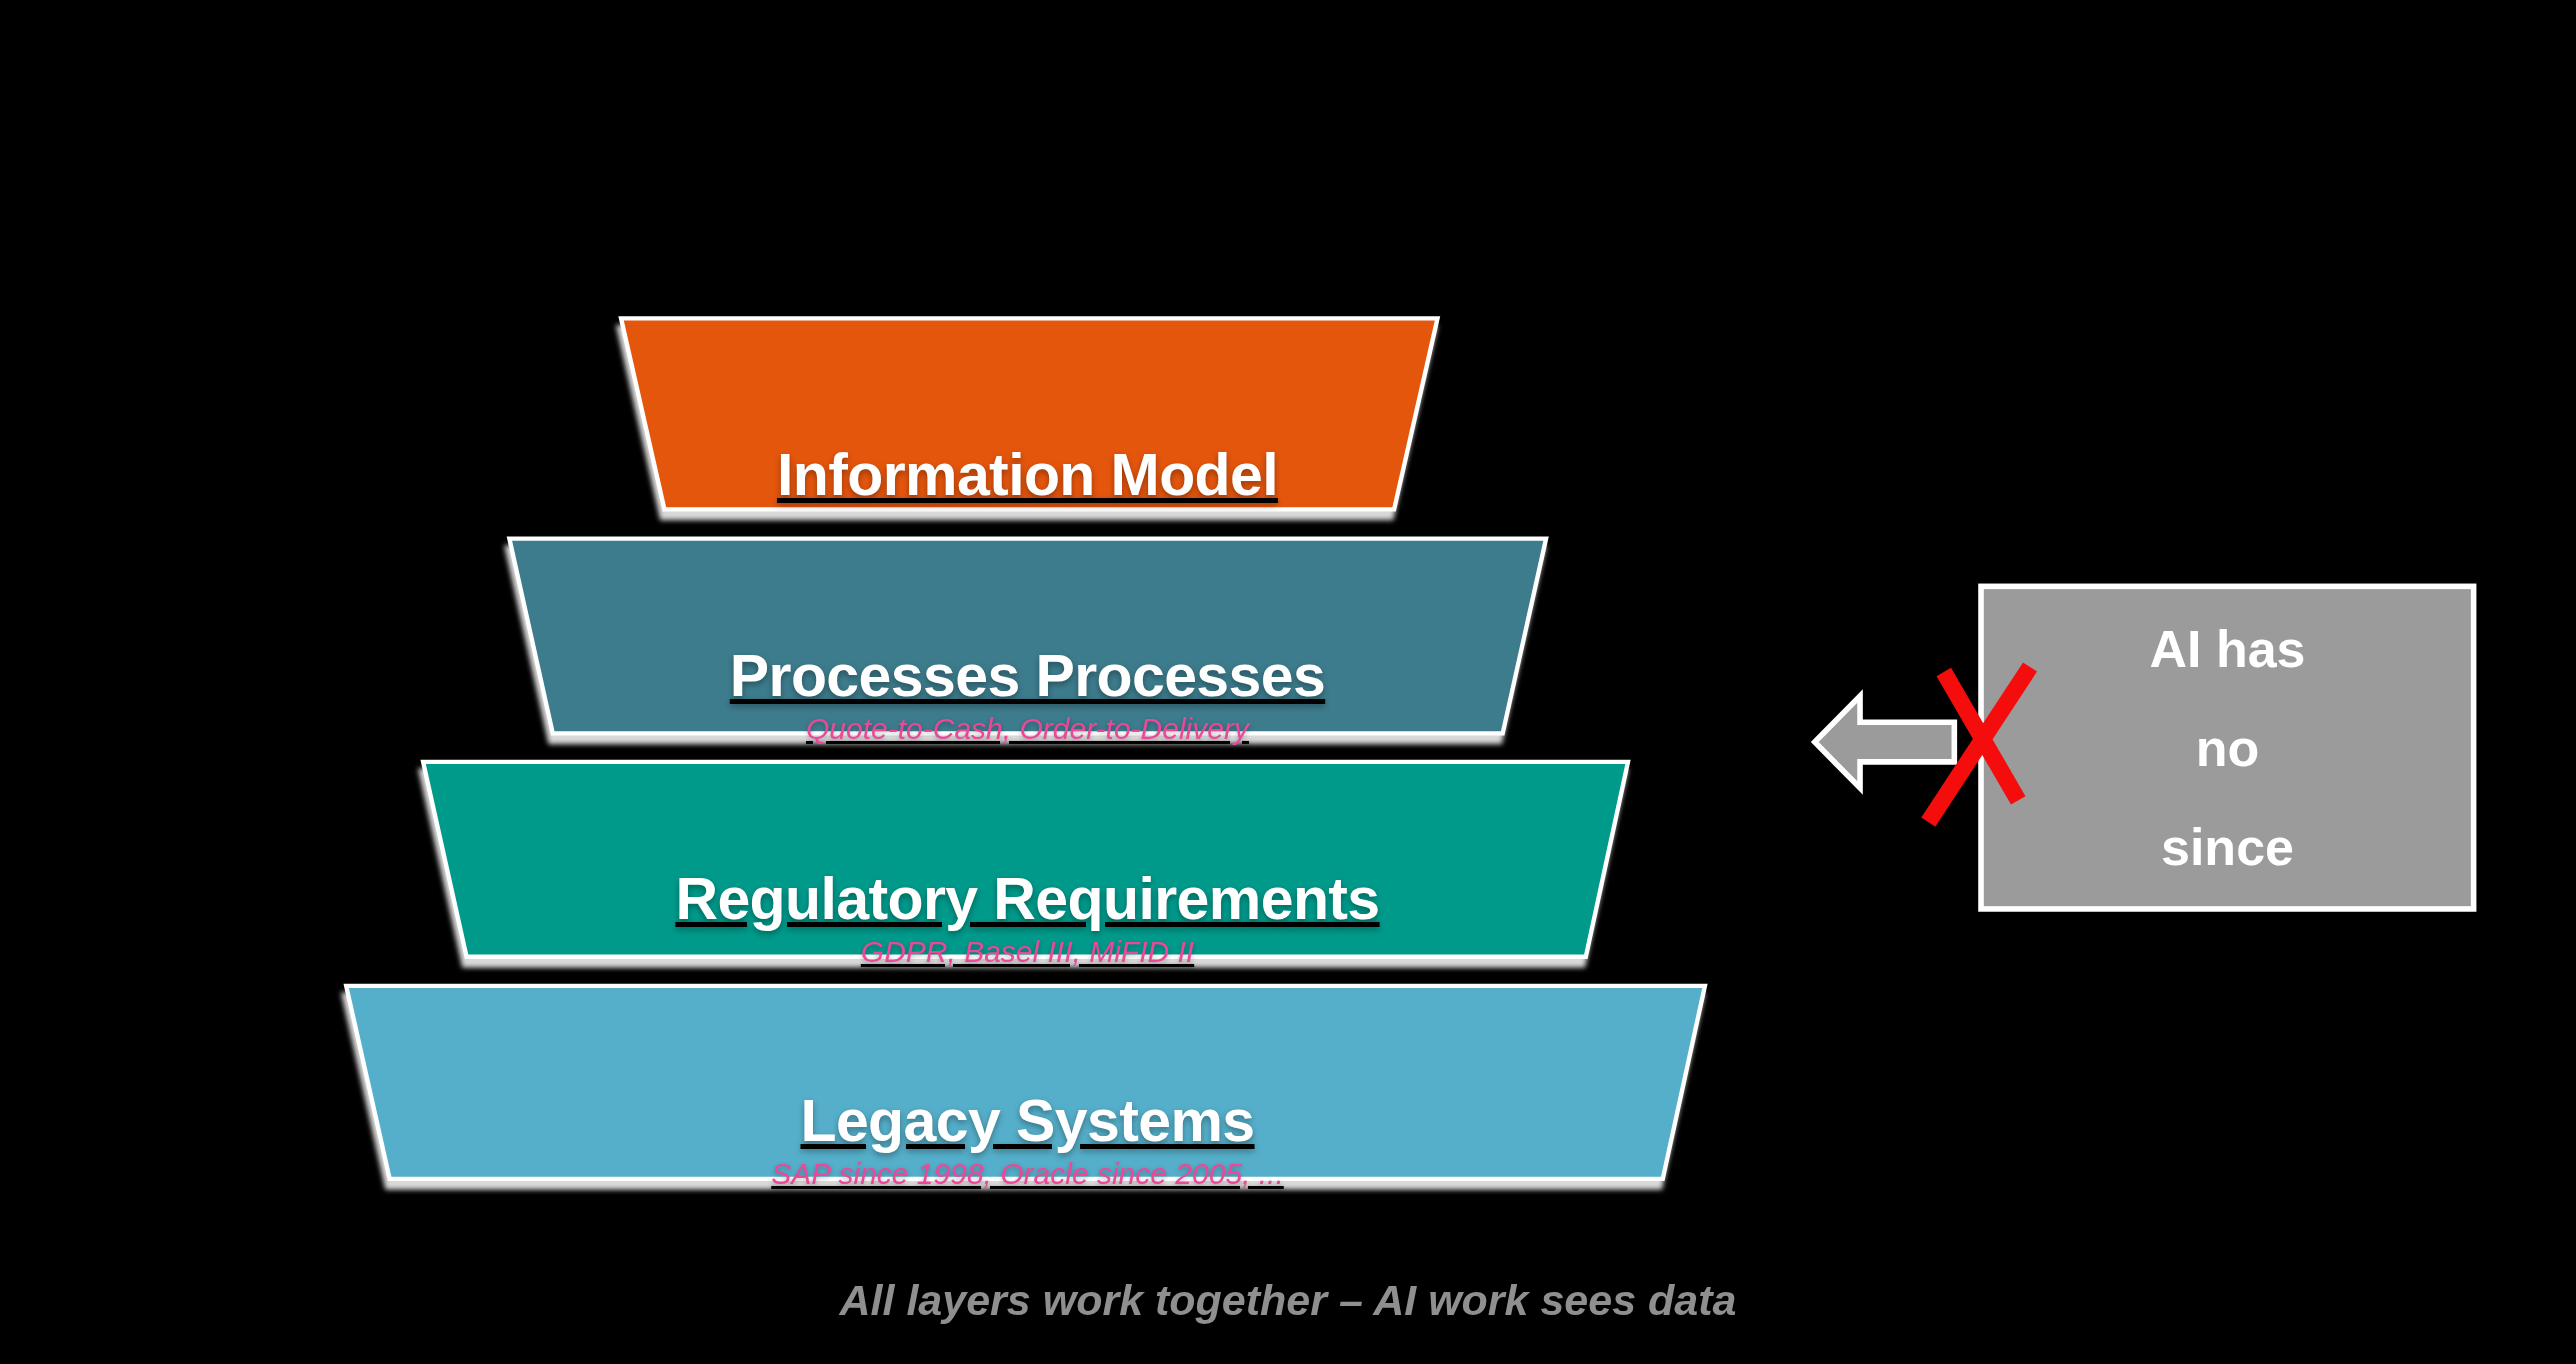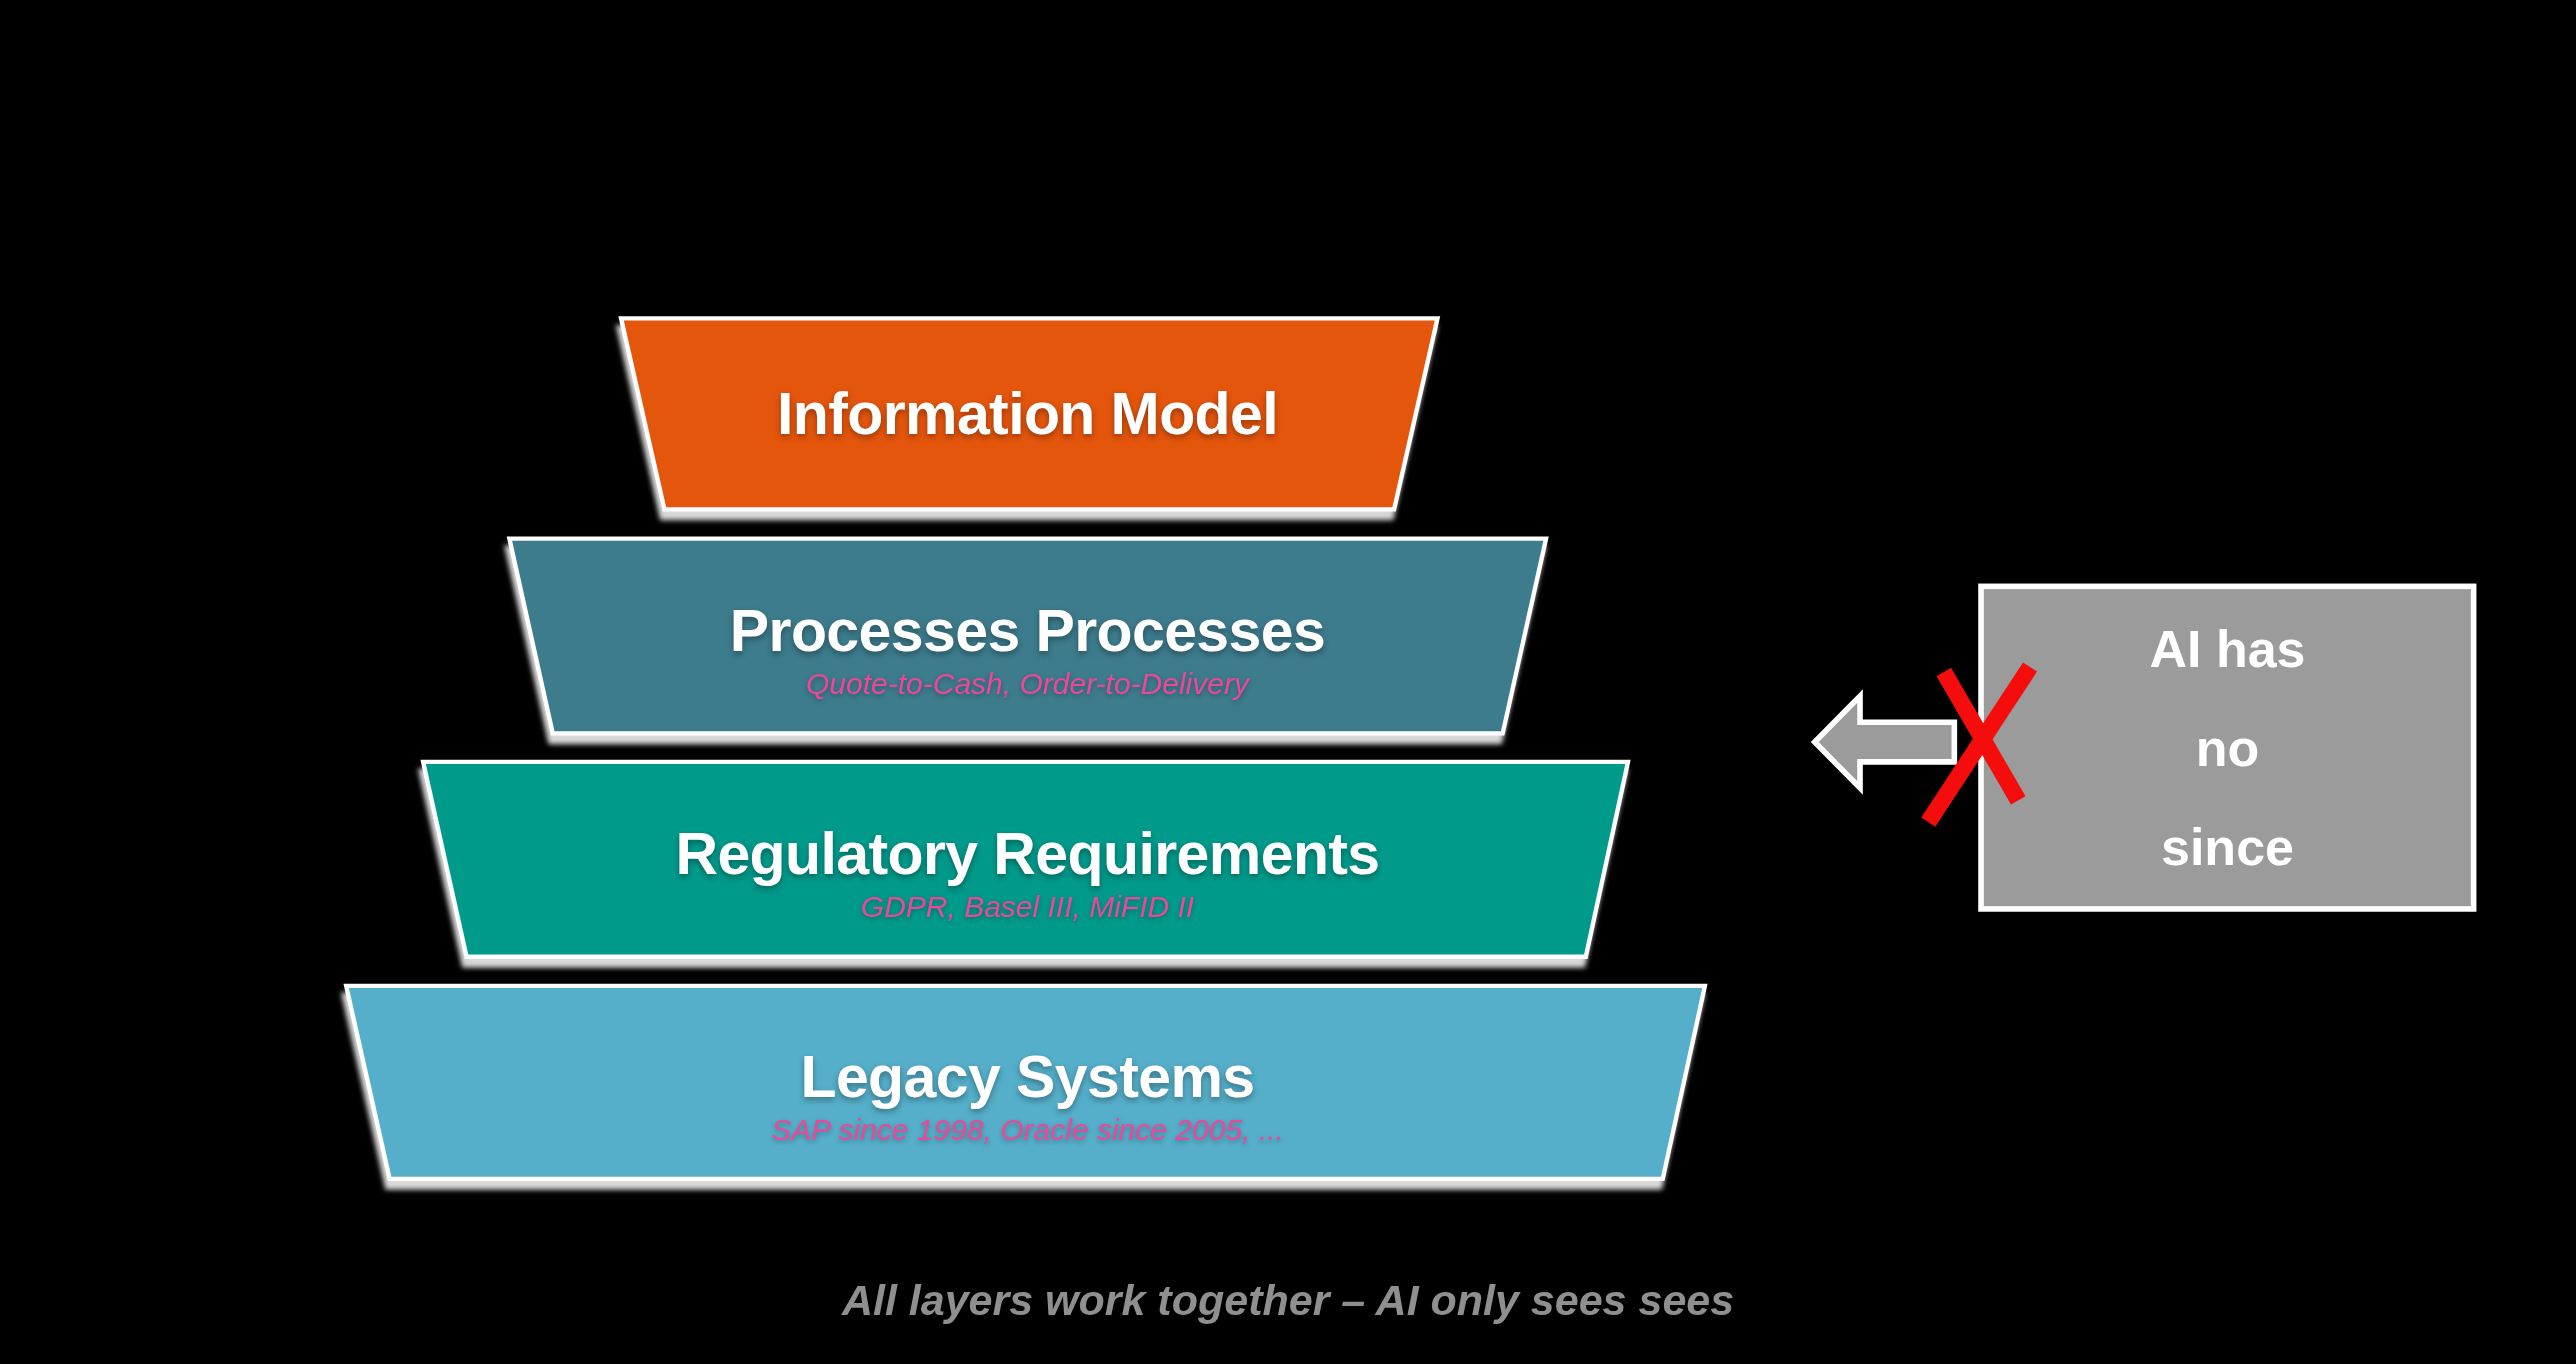--- a/index.html
+++ b/index.html
@@ -13,23 +13,24 @@
   }
   .shapes { position: absolute; left: 0; top: 0; width: 2576px; height: 1365px; }
 
   .layer-text {
     position: absolute;
     left: 531px;
     width: 993px;
     display: flex;
     flex-direction: column;
     align-items: center;
-    justify-content: center;
+    justify-content: flex-end;
     text-align: center;
     pointer-events: none;
+    text-decoration: underline;
   }
   .layer-title {
     color: #FFFFFF;
     font-size: 59px;
     font-weight: 700;
     letter-spacing: -0.6px;
     text-shadow: 0 2.5px 6.2px rgba(0,0,0,0.35);
     white-space: nowrap;
   }
   .layer-subtitle {
@@ -124,16 +125,16 @@
     <div class="layer-title">Legacy Systems</div>
     <div class="layer-subtitle">SAP since 1998, Oracle since 2005, ...</div>
   </div>
 
   <div class="ai-note-text">
     <div class="ai-note-line">AI has</div>
     <div class="ai-note-line">no</div>
     <div class="ai-note-line">since</div>
   </div>
 
-  <div class="caption">All layers work together – AI only sees sees</div>
+  <div class="caption">All layers work together – AI work sees data</div>
 
 </div>
 
 
 </body></html>

